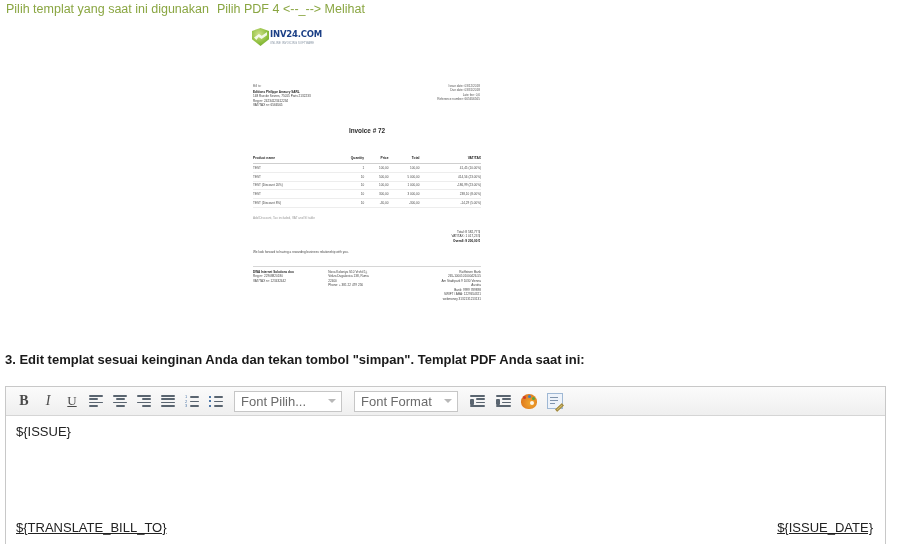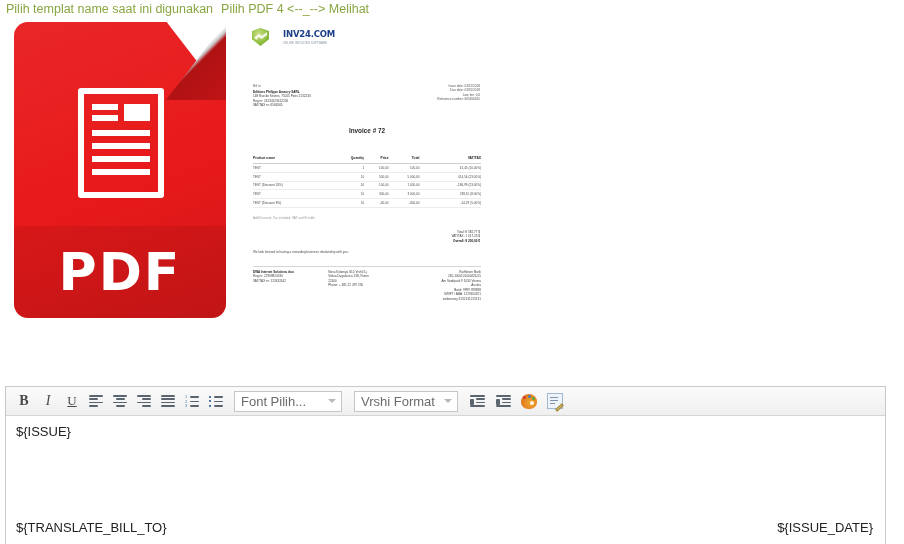--- a/index.html
+++ b/index.html
@@ -80,21 +80,21 @@
   .inv-logo .shield .sh {
     position:absolute; left:0; top:0; width:17px; height:18px;
     background: radial-gradient(circle at 40% 35%, #cfe08a 0%, #8fbf3f 55%, #5d9a22 100%);
     clip-path: polygon(50% 0%, 100% 16%, 100% 62%, 50% 100%, 0% 62%, 0% 16%);
   }
   .inv-logo .shield .arr {
     position:absolute; left:2px; top:4px; width:13px; height:8px;
     background:#ffffff; opacity:.85;
     clip-path: polygon(0% 70%, 38% 24%, 60% 48%, 100% 0%, 100% 40%, 58% 86%, 36% 62%, 18% 100%);
   }
-  .inv-logo .wordmark { margin-left:14px; }
+  .inv-logo .wordmark { margin-left:1px; }
   .inv-logo .wm1 { font-size:8.5px; font-weight:bold; color:#1b3f86; letter-spacing:-0.2px; font-family:"DejaVu Sans", sans-serif;}
   .inv-logo .wm2 { font-size:2.6px; color:#7b8a9a; letter-spacing:.2px; margin-top:1px;}
 
   .inv-billto { position:absolute; left:7px; top:62px; width:120px; }
   .inv-billto .lbl { color:#6a6a6a; }
   .inv-billto .co { font-weight:bold; color:#222; margin-top:1.2px;}
   .inv-dates { position:absolute; right:8px; top:62px; width:110px; text-align:right; color:#555; }
   .inv-title {
     position:absolute; left:0; top:104px; width:242px; text-align:center;
     font-weight:bold; font-size:6.4px; color:#2b2b2b;
@@ -190,52 +190,36 @@
   }
 
   .ebody {
     position:relative; width:100%; height:128px; background:#fff;
     padding:8px 10px; font-size:13px; color:#222;
     font-family:"Liberation Sans", sans-serif;
   }
   .ebody .varline { line-height:16px; }
   .ebody .row2 {
     position:absolute; left:10px; right:12px; top:104px;
-    display:flex; justify-content:space-between; font-size:13px; color:#222;
+    display:flex; justify-content:space-between; font-size:13px; color:#222;text-decoration:underline;
   }
 </style>
 </head>
 <body>
 
 <div id="page">
 
   <div class="toplinks">
-    <span class="lk">Pilih templat name saat ini digunakan</span><span class="sep"></span><span class="lk">Pilih PDF 4</span>
+    <span class="lk">Pilih templat yang saat ini digunakan</span><span class="sep"></span><span class="lk">Pilih PDF 4</span>
     <span class="arrows">&lt;--_--&gt;</span>
     <span class="lk">Melihat</span>
   </div>
 
   <div class="thumbs">
 
-    <div class="pdficon">
-      <div class="pdf-body"></div>
-      <div class="pdf-grad"></div>
-      <div class="pdf-darkband"></div>
-      <div class="pdf-fold"></div>
-      <div class="pdf-doc">
-        <span class="ln" style="left:8px; top:10px; width:26px; height:6px;"></span>
-        <span class="ln" style="left:8px; top:21px; width:26px; height:6px;"></span>
-        <span class="ln" style="left:40px; top:10px; width:26px; height:17px;"></span>
-        <span class="ln" style="left:8px; top:36px; width:58px; height:6px;"></span>
-        <span class="ln" style="left:8px; top:49px; width:58px; height:6px;"></span>
-        <span class="ln" style="left:8px; top:62px; width:58px; height:6px;"></span>
-        <span class="ln" style="left:8px; top:75px; width:58px; height:6px;"></span>
-      </div>
-      <div class="pdf-txt">PDF</div>
-    </div>
 
     <div class="invprev">
 
       <div class="inv-logo">
         <div class="shield">
           <div class="sh"></div>
             <div class="arr"></div>
         </div>
         <div class="wordmark">
           <div class="wm1">INV24.COM</div>
@@ -339,20 +323,21 @@
           <div>Am Stadtpark 9 1030 Vienna</div>
           <div>Austria</div>
           <div>Bank: 9999 789898</div>
           <div>SWIFT / ABA: 1229454321</div>
           <div>webmoney 3132131213131</div>
         </div>
       </div>
     </div>
   </div>
 
+  <div class="step3">3. Edit templat sesuai keinginan Anda dan tekan tombol "simpan". Templat PDF Anda saat ini:</div>
 
   <div class="editor">
 
     <div class="etoolbar">
 
       <div class="tbtn">
           <b>B</b>
         </div>
       <div class="tbtn">
           <i>I</i>
@@ -415,21 +400,21 @@
         </div>
       </div>
 
       <div class="tselect" style="min-width:108px">
         <span class="cv">Font Pilih...</span>
         <span class="arw"></span>
       </div>
 
 
       <div class="tselect" style="min-width:104px">
-        <span class="cv">Vrshi Format</span>
+        <span class="cv">Font Format</span>
         <span class="arw"></span>
       </div>
 
       <div class="tbtn" style="width:26px">
         <div class="indico">
           <span style="top:0;left:0;width:15px"></span>
           <span style="top:3.4px;left:6px;width:9px"></span>
           <span style="top:6.8px;left:6px;width:9px"></span>
           <span style="top:10.2px;left:0;width:15px"></span>
           <span class="arrow" style="left:0;border-right:4px solid #5a6570;"></span>

